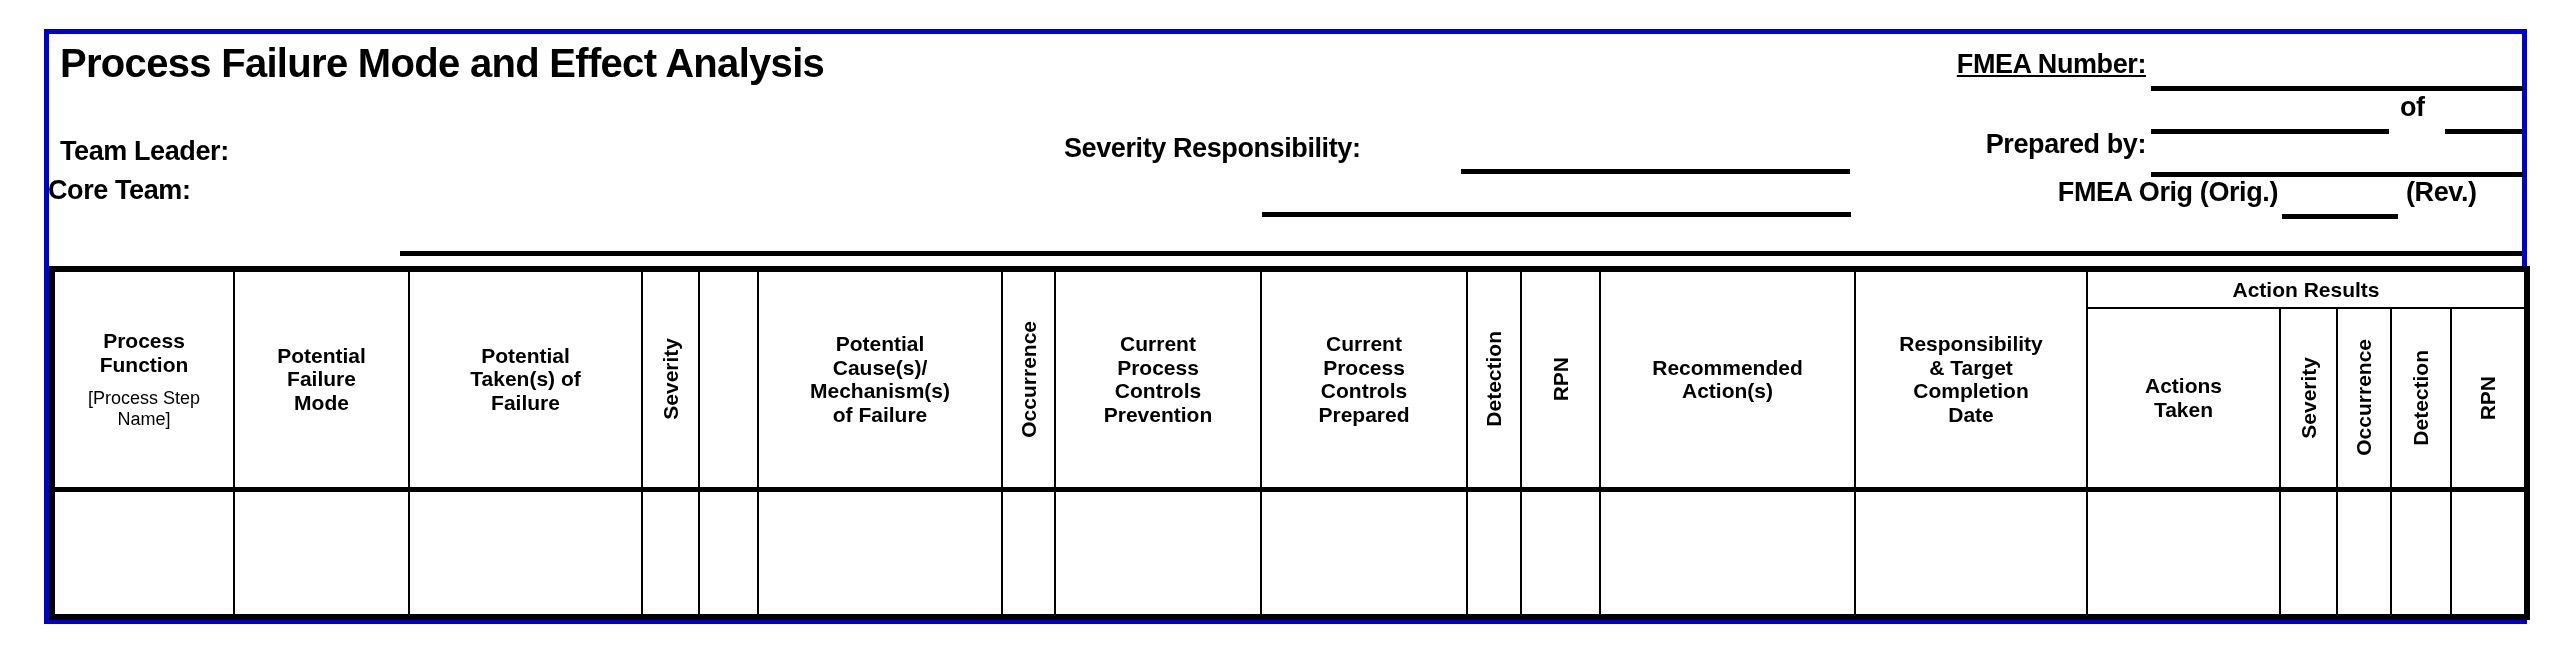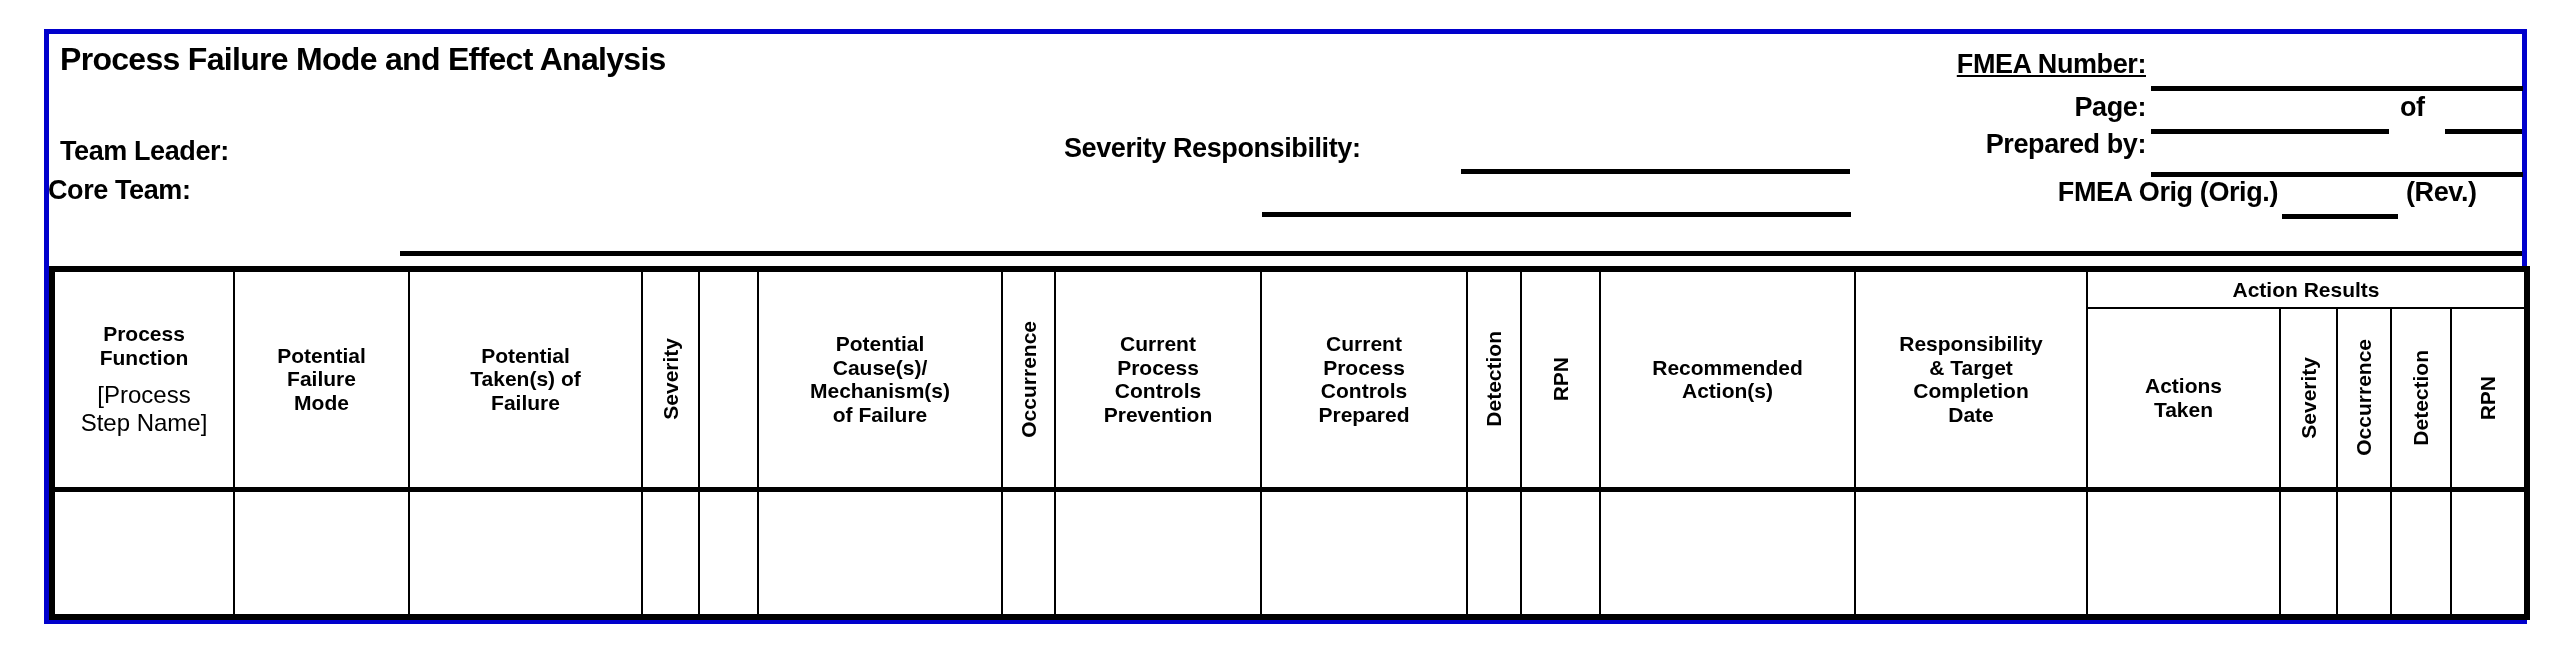--- a/index.html
+++ b/index.html
@@ -5,21 +5,21 @@
   html,body{margin:0;padding:0;background:#ffffff;}
   .canvas{
     position:relative;width:2576px;height:660px;background:#ffffff;
     font-family:"Liberation Sans",sans-serif;color:#000;overflow:hidden;
   }
   .frame{
     position:absolute;left:44px;top:29px;width:2483px;height:595px;
     border:5.6px solid #0000cc;box-sizing:border-box;background:#ffffff;
   }
   .abs{position:absolute;}
-  .title{font-size:32px;font-weight:bold;letter-spacing:-0.7px;white-space:nowrap;}
+  .title{font-size:40px;font-weight:bold;letter-spacing:-0.7px;white-space:nowrap;}
   .lbl{font-size:27px;font-weight:bold;letter-spacing:-0.4px;white-space:nowrap;}
   .lbl-r{text-align:right;}
   .fill-line{position:absolute;height:4.9px;background:#000;}
   
   table.fmea{
     position:absolute;left:49px;top:266px;width:2473px;
     border-collapse:collapse;table-layout:fixed;
     border:6.3px solid #000;background:#fff;
   }
   table.fmea td{
@@ -32,42 +32,41 @@
   tr.rowC td{border-top:5.6px solid #000;}
   td.ar-head{font-size:22.4px;border-bottom:2.8px solid #000;}
   td.vcell{vertical-align:bottom;padding-bottom:9.8px;}
   .vtext{
     writing-mode:vertical-rl;transform:rotate(180deg);
     margin:0 auto;font-weight:bold;font-size:21px;white-space:nowrap;
   }
   .hwrap{margin:0 auto;}
   .w140{max-width:98px;} .w185{max-width:130px;} .w222{max-width:156px;}
   .w172{max-width:121px;} .w232{max-width:163px;} .w215{max-width:151px;} .w132{max-width:93px;}
-  .sub{font-weight:400;font-size:24px;line-height:1.15;max-width:128px;margin:12px auto 0;}
+  .sub{font-weight:400;font-size:18px;line-height:1.15;max-width:128px;margin:12px auto 0;}
 </style>
 </head>
 <body>
 
 <div class="canvas">
   <div class="frame"></div>
 
   <div class="abs title" style="left:60px;top:41px;">Process Failure Mode and Effect Analysis</div>
 
   <div class="abs lbl" style="left:60px;top:136px;">Team Leader:</div>
   <div class="abs lbl" style="left:48px;top:175px;">Core Team:</div>
 
   <div class="abs lbl" style="left:1064px;top:133px;">Severity Responsibility:</div>
   <div class="fill-line" style="left:1461px;top:169px;width:389px;"></div>
   <div class="fill-line" style="left:1262px;top:212px;width:589px;"></div>
   <div class="fill-line" style="left:400px;top:251px;width:2122px;"></div>
 
   <div class="abs lbl lbl-r" style="left:1822px;top:49px;width:324px;text-decoration:underline;">FMEA Number:</div>
   <div class="fill-line" style="left:2151px;top:86px;width:372px;"></div>
 
-  <div class="abs lbl lbl-r" style="left:1822px;top:92px;width:324px;">Page:</div>
   <div class="fill-line" style="left:2151px;top:129px;width:238px;"></div>
   <div class="abs lbl" style="left:2400px;top:92px;">of</div>
   <div class="fill-line" style="left:2445px;top:129px;width:77px;"></div>
 
   <div class="abs lbl lbl-r" style="left:1822px;top:129px;width:324px;">Prepared by:</div>
   <div class="fill-line" style="left:2151px;top:172px;width:372px;"></div>
 
   <div class="abs lbl lbl-r" style="left:1956px;top:177px;width:322px;">FMEA Orig (Orig.)</div>
   <div class="fill-line" style="left:2282px;top:214px;width:116px;"></div>
   <div class="abs lbl" style="left:2406px;top:177px;">(Rev.)</div>

